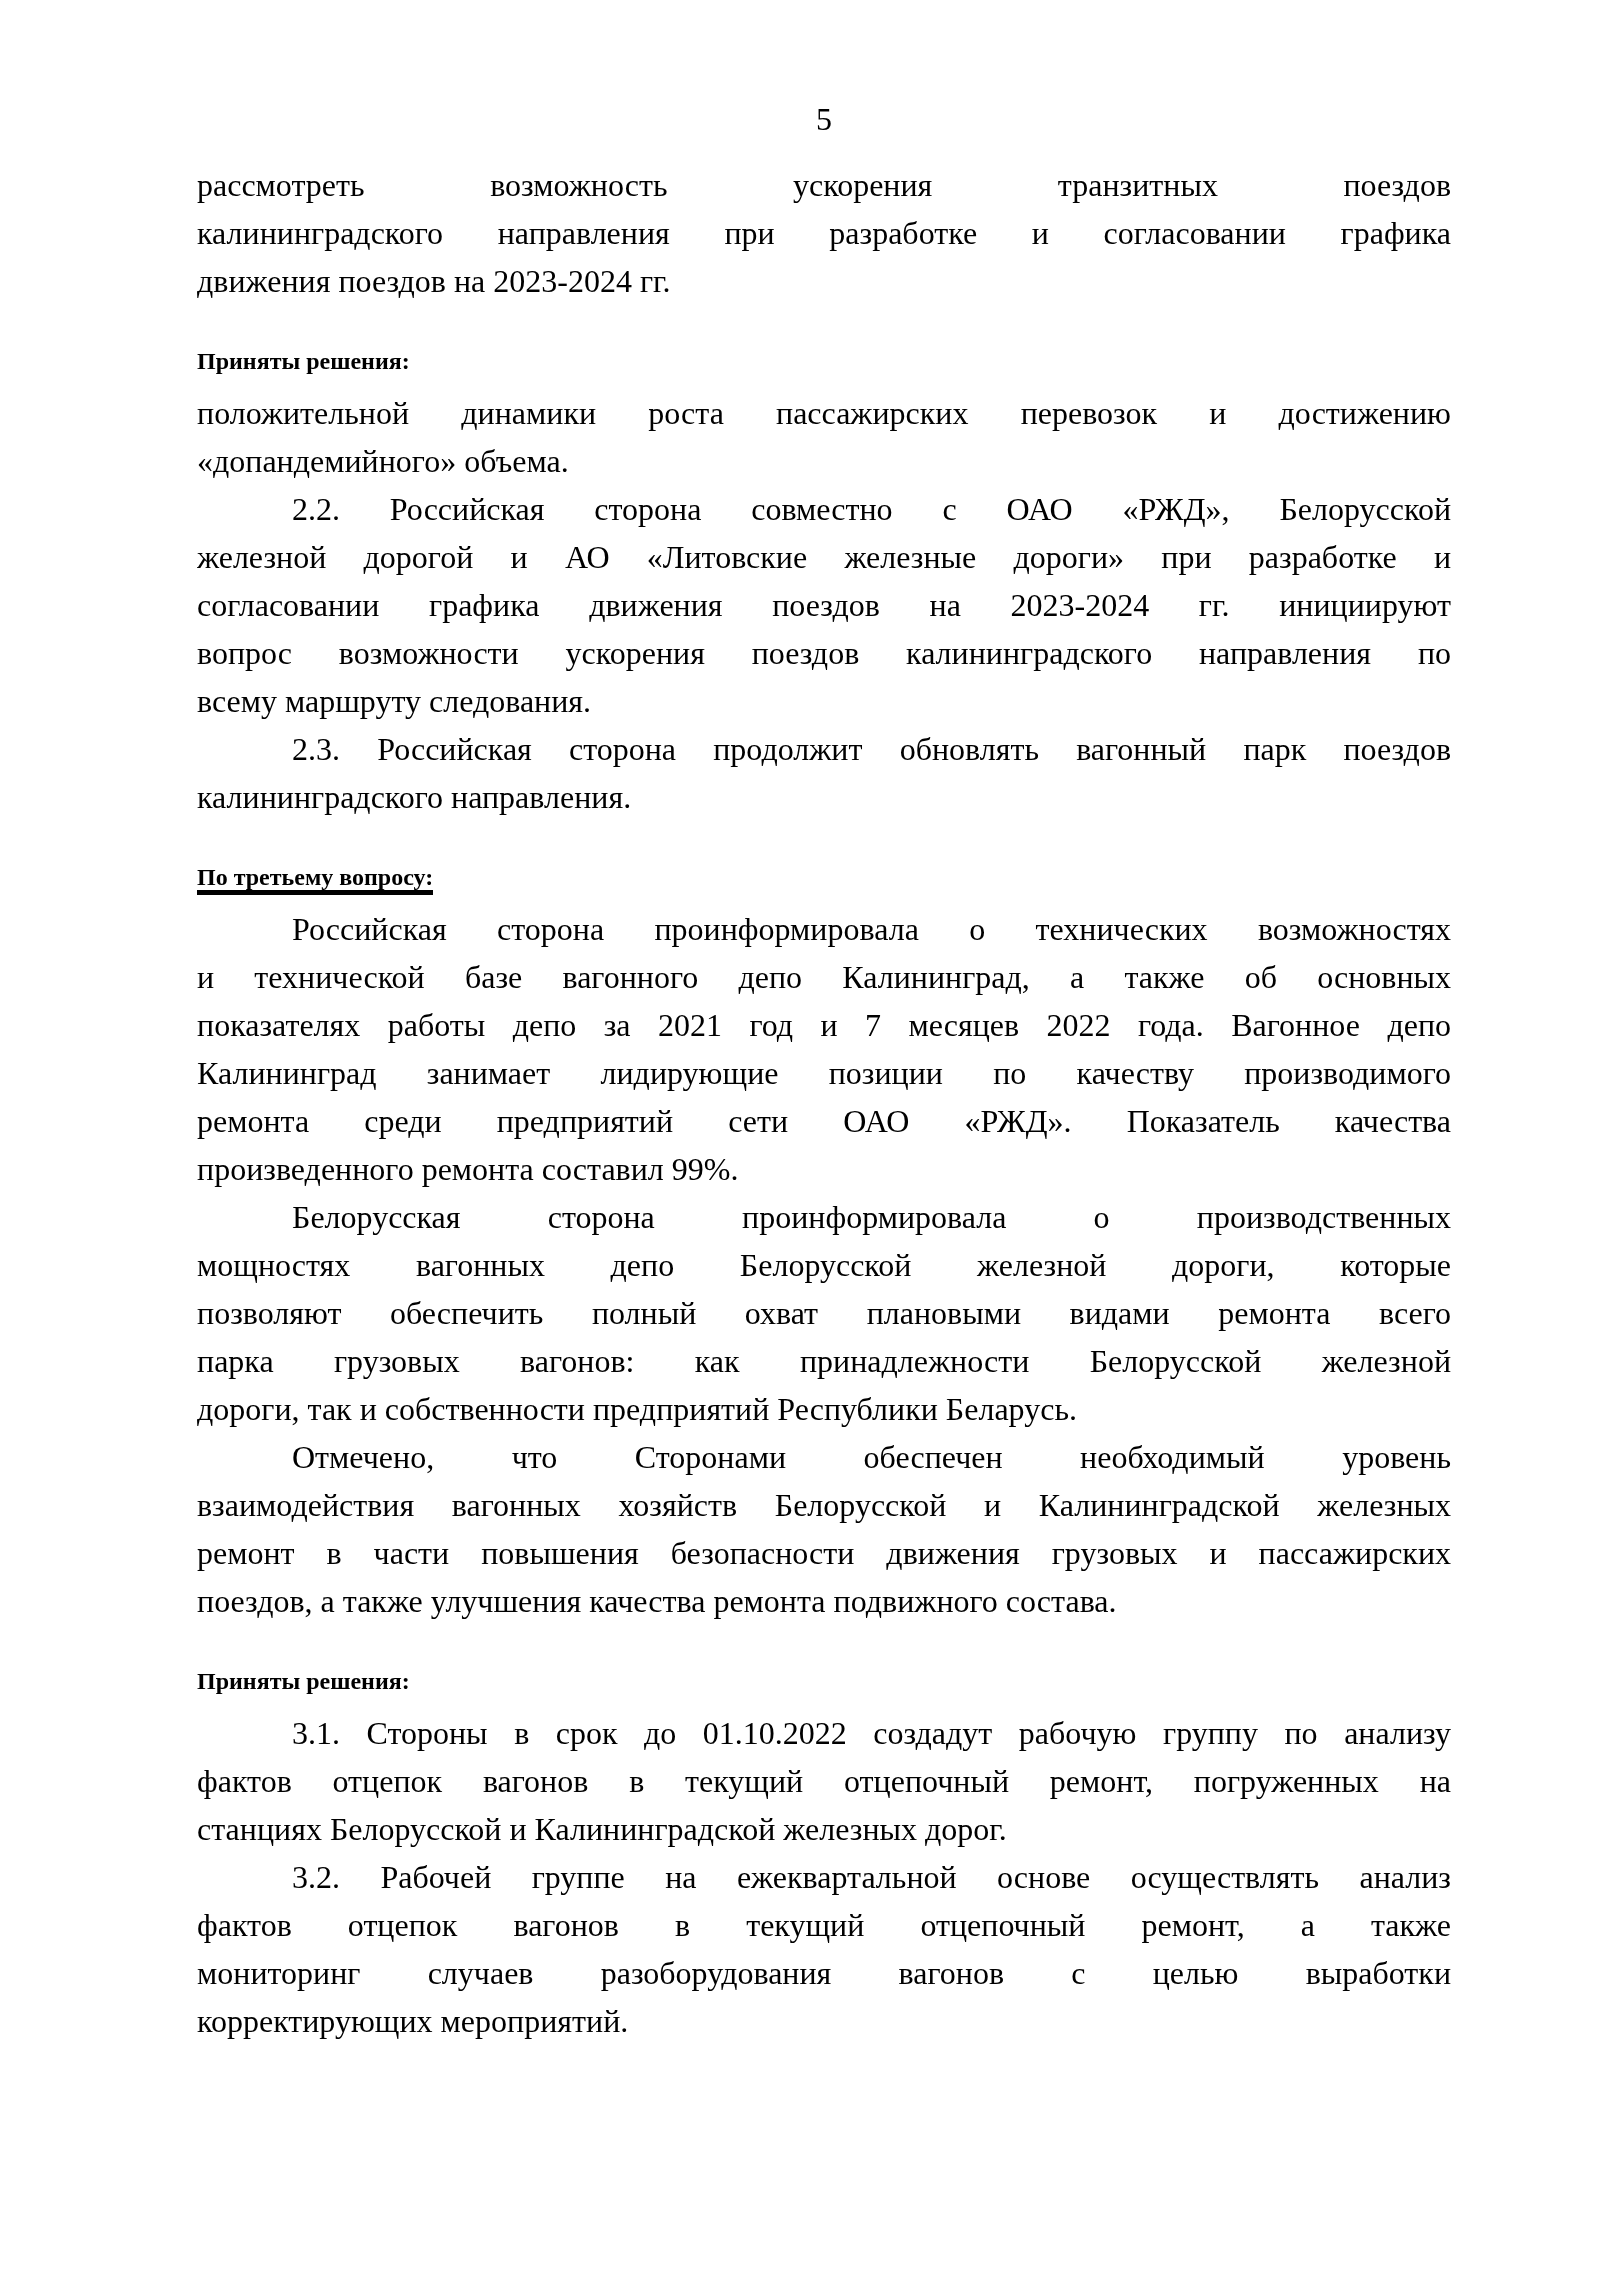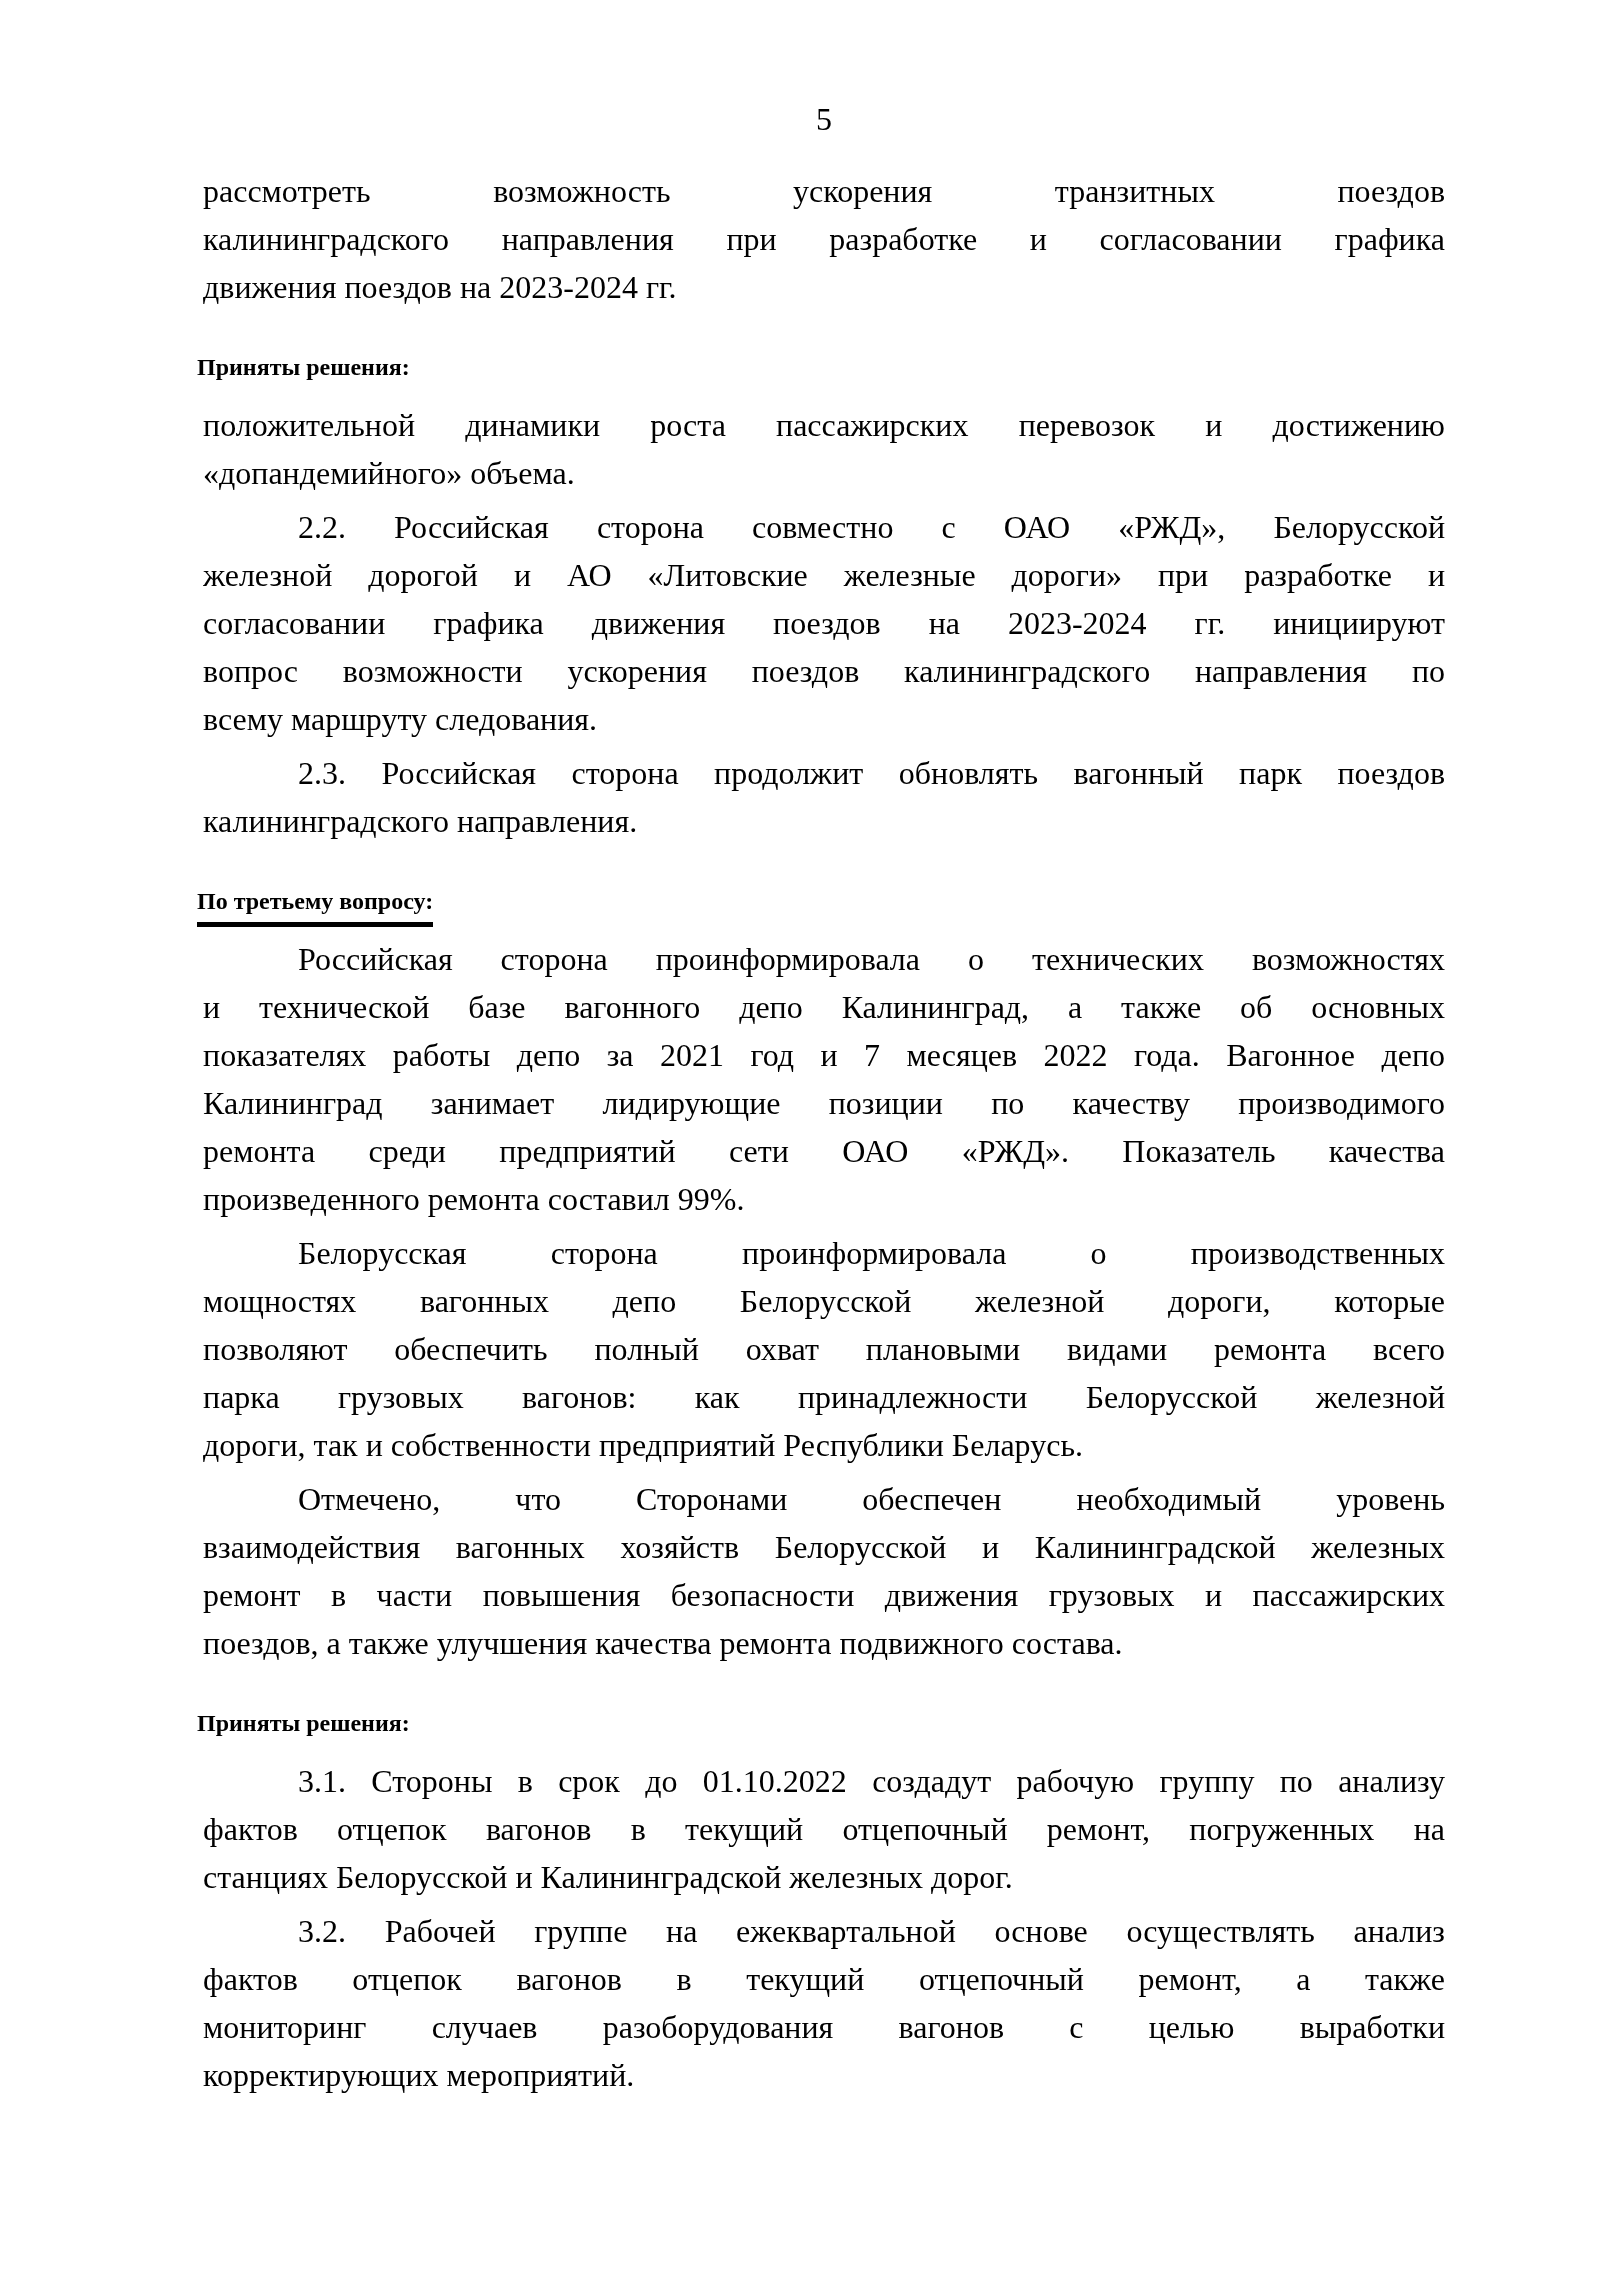--- a/index.html
+++ b/index.html
@@ -20,21 +20,21 @@
     text-align: center;
     font-size: 32px;
     line-height: 48px;
   }
   .doc-body {
     position: absolute;
     top: 161px;
     left: 197px;
     width: 1254px;
   }
-  .paragraph { margin: 6px; }
+  .paragraph { margin: 0; }
   .line {
     font-size: 32px;
     line-height: 48px;
     height: 48px;
     overflow: hidden;
   }
   .line.fill {
     text-align: justify;
     text-align-last: justify;
   }
@@ -46,21 +46,21 @@
   .heading {
     font-size: 24px;
     line-height: 48px;
     height: 52px;
     font-weight: bold;
     text-align: left;
   }
   .space-before { margin-top: 32px; }
   .heading .underline {
     border-bottom: 5.2px solid #000000;
-    padding-bottom: 8px;
+    padding-bottom: 0;
   }
 </style>
 </head>
 <body>
 
 <div class="page">
   <div class="page-number">5</div>
   <div class="doc-body">
       <div class="paragraph">
         <div class="line fill">рассмотреть возможность ускорения транзитных поездов</div>

